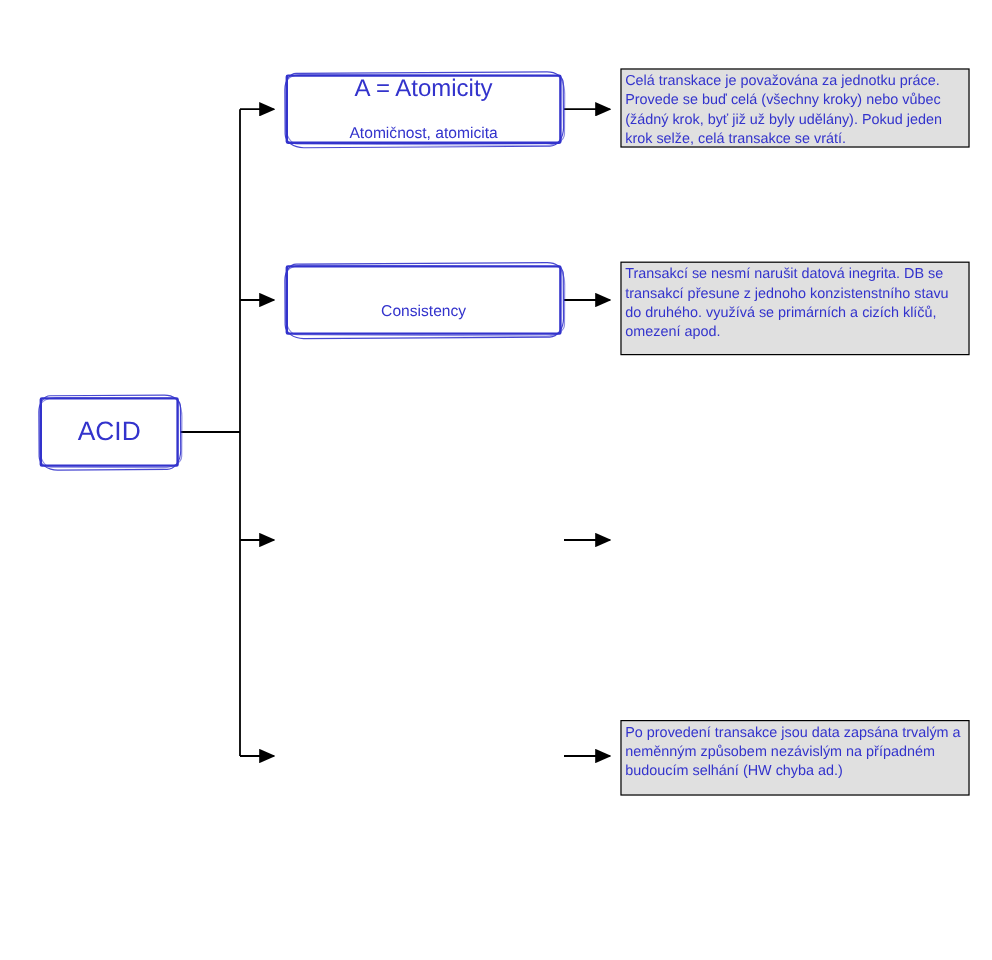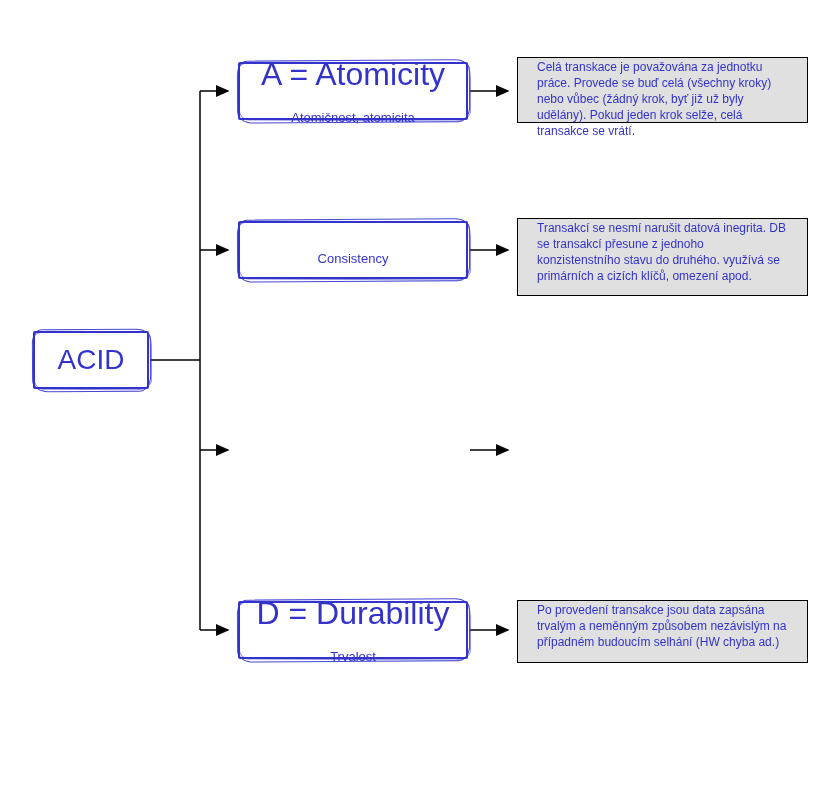--- a/index.html
+++ b/index.html
@@ -54,28 +54,28 @@
     inset: -2px -5px -3px -2px;
     border: 1px solid var(--accent);
     border-radius: 14px 8px 16px 10px / 8px 16px 10px 14px;
     transform: rotate(0.3deg);
     opacity: 0.55;
     pointer-events: none;
   }
   .root-node {
     left: 33px; top: 331px;
     width: 116px; height: 58px;
-    font-size: 28px;
+    font-size: 22px;
   }
   .concept {
     left: 238px;
     width: 230px; height: 58px;
   }
   .concept .title {
-    font-size: 32px;
+    font-size: 20px;
     line-height: 1.1;
     text-align: center;
   }
   .concept .subtitle {
     font-size: 13px;
     line-height: 1.2;
     margin-top: 18px;
   }
   #node-a { top: 62px; }
   #node-c { top: 221px; }
@@ -83,21 +83,21 @@
   #node-d { top: 601px; }
   .desc {
     position: absolute;
     left: 517px;
     width: 291px;
     background: var(--desc-bg);
     border: 1px solid #000000;
     color: var(--accent);
     font-size: 12px;
     line-height: 16px;
-    padding: 1px 19px;
+    padding: 1px 3px;
   }
   #desc-a { top: 57px;  height: 66px; }
   #desc-c { top: 218px; height: 78px; }
   #desc-i { top: 419px; height: 66px; }
   #desc-d { top: 600px; height: 63px; }
 </style>
 </head>
 <body>
 
 <div id="canvas">
@@ -137,21 +137,17 @@
   </div>
 
   <div class="node concept" id="node-c">
     <div class="subtitle">Consistency</div>
   </div>
   <div class="desc" id="desc-c">
     <span>Transakcí se nesmí narušit datová inegrita. DB se transakcí přesune z jednoho konzistenstního stavu do druhého. využívá se primárních a cizích klíčů, omezení apod.</span>
   </div>
 
 
-  <div class="node concept" id="node-d">
-    <div class="title">D = Durability</div>
-    <div class="subtitle">Trvalost</div>
-  </div>
   <div class="desc" id="desc-d">
     <span>Po provedení transakce jsou data zapsána trvalým a neměnným způsobem nezávislým na případném budoucím selhání (HW chyba ad.)</span>
   </div>
 
 </div>
 
 </body></html>

